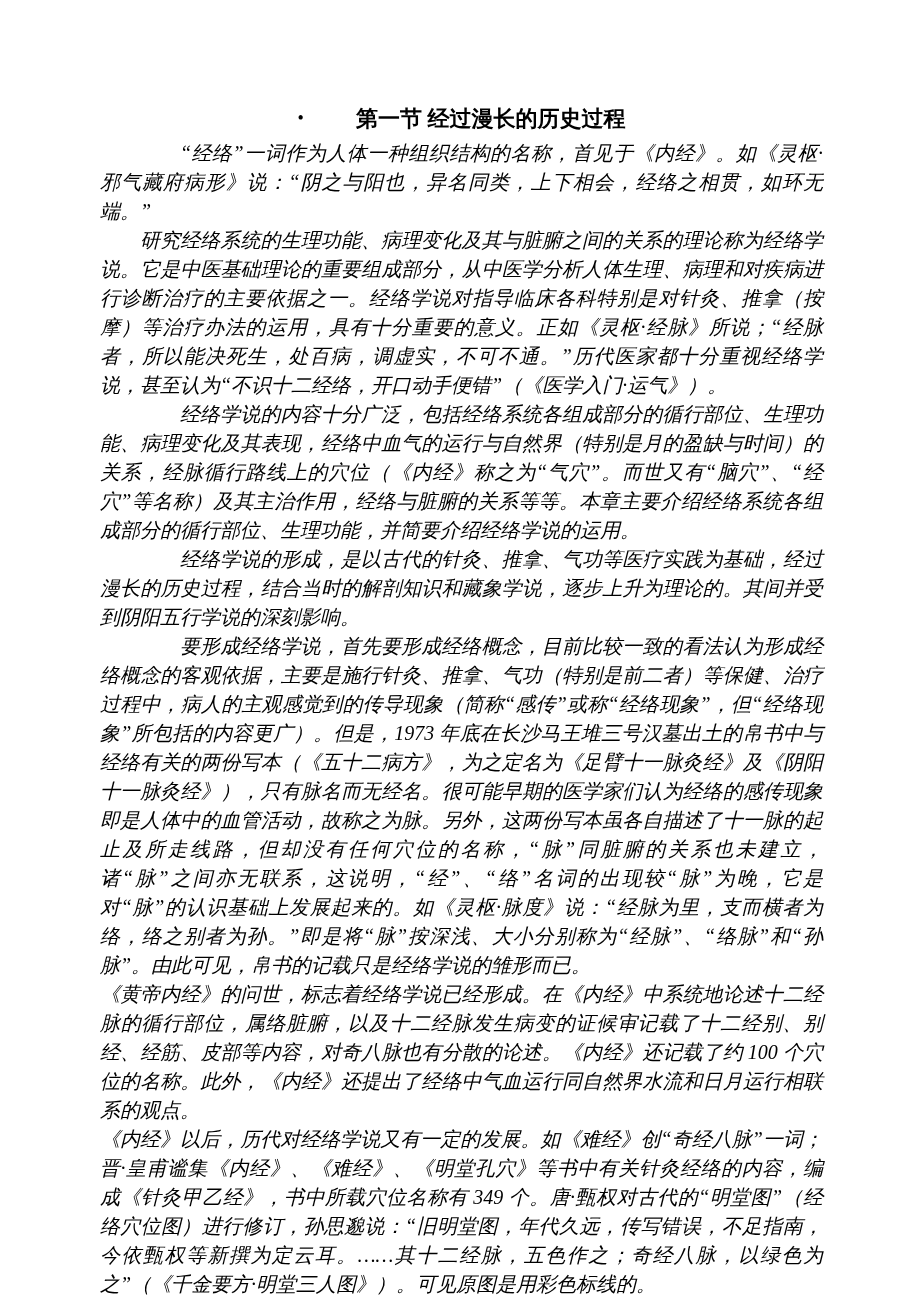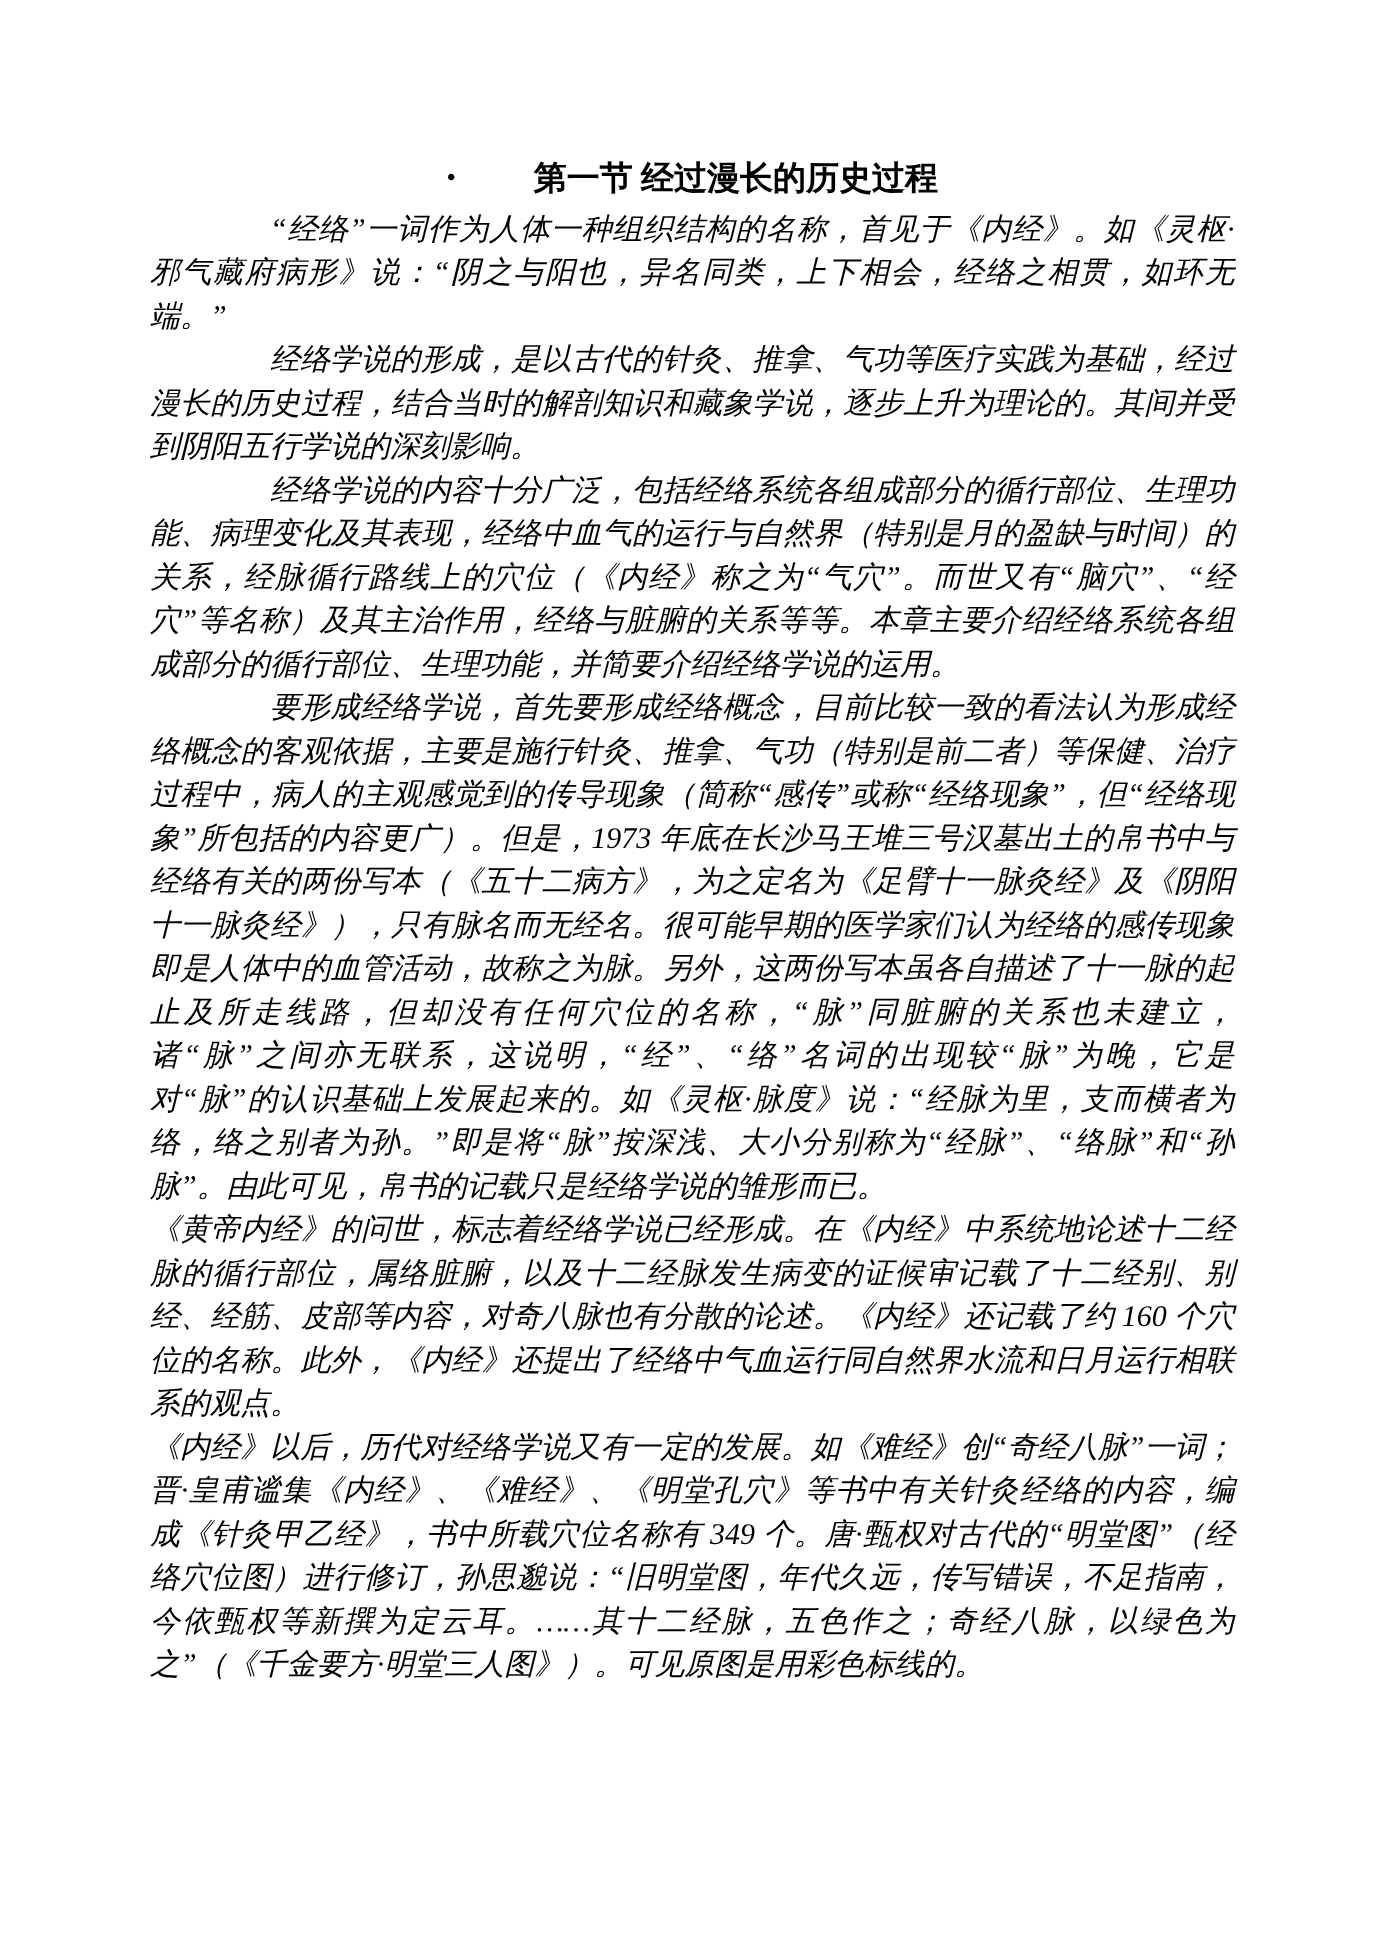--- a/index.html
+++ b/index.html
@@ -51,19 +51,20 @@
 <body>
 
 <div class="page">
 
   <div class="title-line">
     <span class="bullet">•</span>
     <span>第一节 经过漫长的历史过程</span>
   </div>
 
   <p class="para indent-4">“经络”一词作为人体一种组织结构的名称，首见于《内经》。如《灵枢·邪气藏府病形》说：“阴之与阳也，异名同类，上下相会，经络之相贯，如环无端。”</p>
+  <p class="para indent-2">研究经络系统的生理功能、病理变化及其与脏腑之间的关系的理论称为经络学说。它是中医基础理论的重要组成部分，从中医学分析人体生理、病理和对疾病进行诊断治疗的主要依据之一。经络学说对指导临床各科特别是对针灸、推拿（按摩）等治疗办法的运用，具有十分重要的意义。正如《灵枢·经脉》所说；“经脉者，所以能决死生，处百病，调虚实，不可不通。”历代医家都十分重视经络学说，甚至认为“不识十二经络，开口动手便错”（《医学入门·运气》）。</p>
+  <p class="para indent-4">经络学说的内容十分广泛，包括经络系统各组成部分的循行部位、生理功能、病理变化及其表现，经络中血气的运行与自然界（特别是月的盈缺与时间）的关系，经脉循行路线上的穴位（《内经》称之为“气穴”。而世又有“脑穴”、“经穴”等名称）及其主治作用，经络与脏腑的关系等等。本章主要介绍经络系统各组成部分的循行部位、生理功能，并简要介绍经络学说的运用。</p>
   <p class="para indent-4">经络学说的形成，是以古代的针灸、推拿、气功等医疗实践为基础，经过漫长的历史过程，结合当时的解剖知识和藏象学说，逐步上升为理论的。其间并受到阴阳五行学说的深刻影响。</p>
-  <p class="para indent-4">经络学说的内容十分广泛，包括经络系统各组成部分的循行部位、生理功能、病理变化及其表现，经络中血气的运行与自然界（特别是月的盈缺与时间）的关系，经脉循行路线上的穴位（《内经》称之为“气穴”。而世又有“脑穴”、“经穴”等名称）及其主治作用，经络与脏腑的关系等等。本章主要介绍经络系统各组成部分的循行部位、生理功能，并简要介绍经络学说的运用。</p>
   <p class="para indent-4">要形成经络学说，首先要形成经络概念，目前比较一致的看法认为形成经络概念的客观依据，主要是施行针灸、推拿、气功（特别是前二者）等保健、治疗过程中，病人的主观感觉到的传导现象（简称“感传”或称“经络现象”，但“经络现象”所包括的内容更广）。但是，1973 年底在长沙马王堆三号汉墓出土的帛书中与经络有关的两份写本（《五十二病方》，为之定名为《足臂十一脉灸经》及《阴阳十一脉灸经》），只有脉名而无经名。很可能早期的医学家们认为经络的感传现象即是人体中的血管活动，故称之为脉。另外，这两份写本虽各自描述了十一脉的起止及所走线路，但却没有任何穴位的名称，“脉”同脏腑的关系也未建立，诸“脉”之间亦无联系，这说明，“经”、“络”名词的出现较“脉”为晚，它是对“脉”的认识基础上发展起来的。如《灵枢·脉度》说：“经脉为里，支而横者为络，络之别者为孙。”即是将“脉”按深浅、大小分别称为“经脉”、“络脉”和“孙脉”。由此可见，帛书的记载只是经络学说的雏形而已。</p>
-  <p class="para indent-0">《黄帝内经》的问世，标志着经络学说已经形成。在《内经》中系统地论述十二经脉的循行部位，属络脏腑，以及十二经脉发生病变的证候审记载了十二经别、别经、经筋、皮部等内容，对奇八脉也有分散的论述。《内经》还记载了约 160 个穴位的名称。此外，《内经》还提出了经络中气血运行同自然界水流和日月运行相联系的观点。</p>
+  <p class="para indent-0">《黄帝内经》的问世，标志着经络学说已经形成。在《内经》中系统地论述十二经脉的循行部位，属络脏腑，以及十二经脉发生病变的证候审记载了十二经别、别经、经筋、皮部等内容，对奇八脉也有分散的论述。《内经》还记载了约 100 个穴位的名称。此外，《内经》还提出了经络中气血运行同自然界水流和日月运行相联系的观点。</p>
   <p class="para indent-0">《内经》以后，历代对经络学说又有一定的发展。如《难经》创“奇经八脉”一词；晋·皇甫谧集《内经》、《难经》、《明堂孔穴》等书中有关针灸经络的内容，编成《针灸甲乙经》，书中所载穴位名称有 349 个。唐·甄权对古代的“明堂图”（经络穴位图）进行修订，孙思邈说：“旧明堂图，年代久远，传写错误，不足指南，今依甄权等新撰为定云耳。……其十二经脉，五色作之；奇经八脉，以绿色为之”（《千金要方·明堂三人图》）。可见原图是用彩色标线的。</p>
 
 </div>
 
 </body></html>

